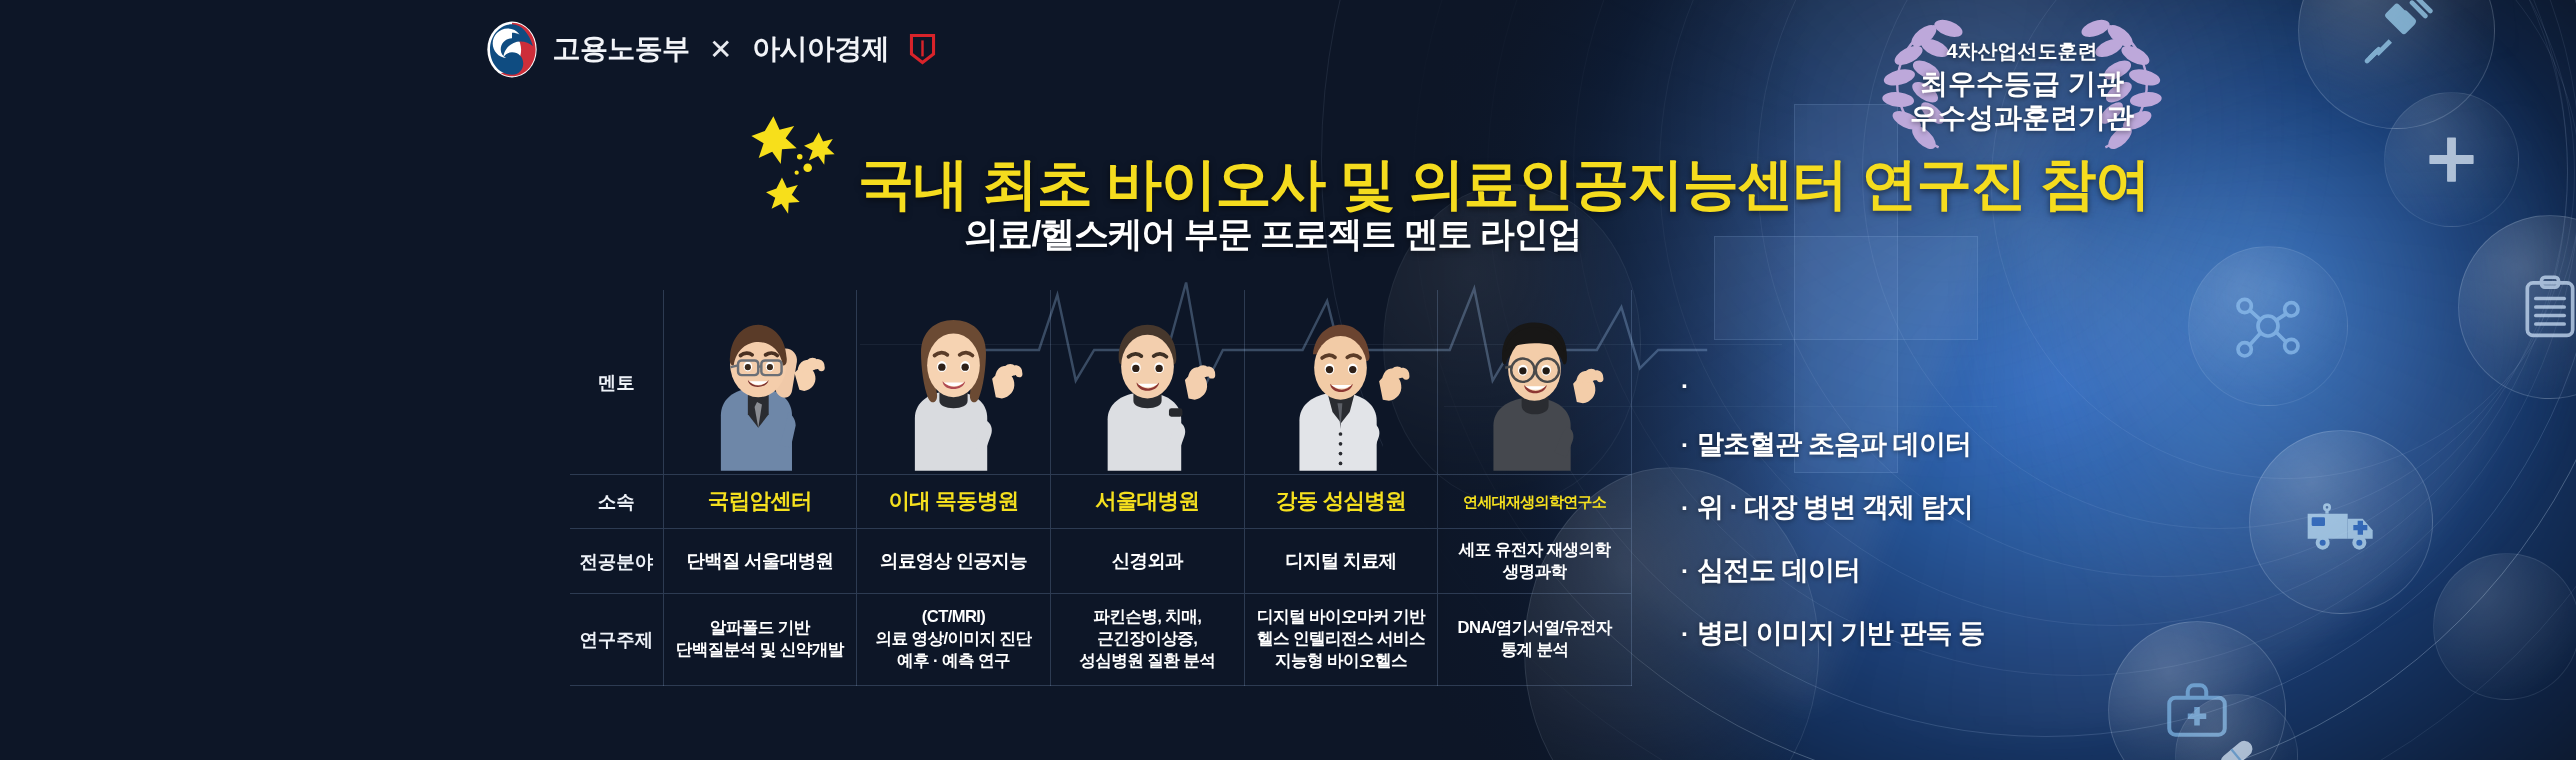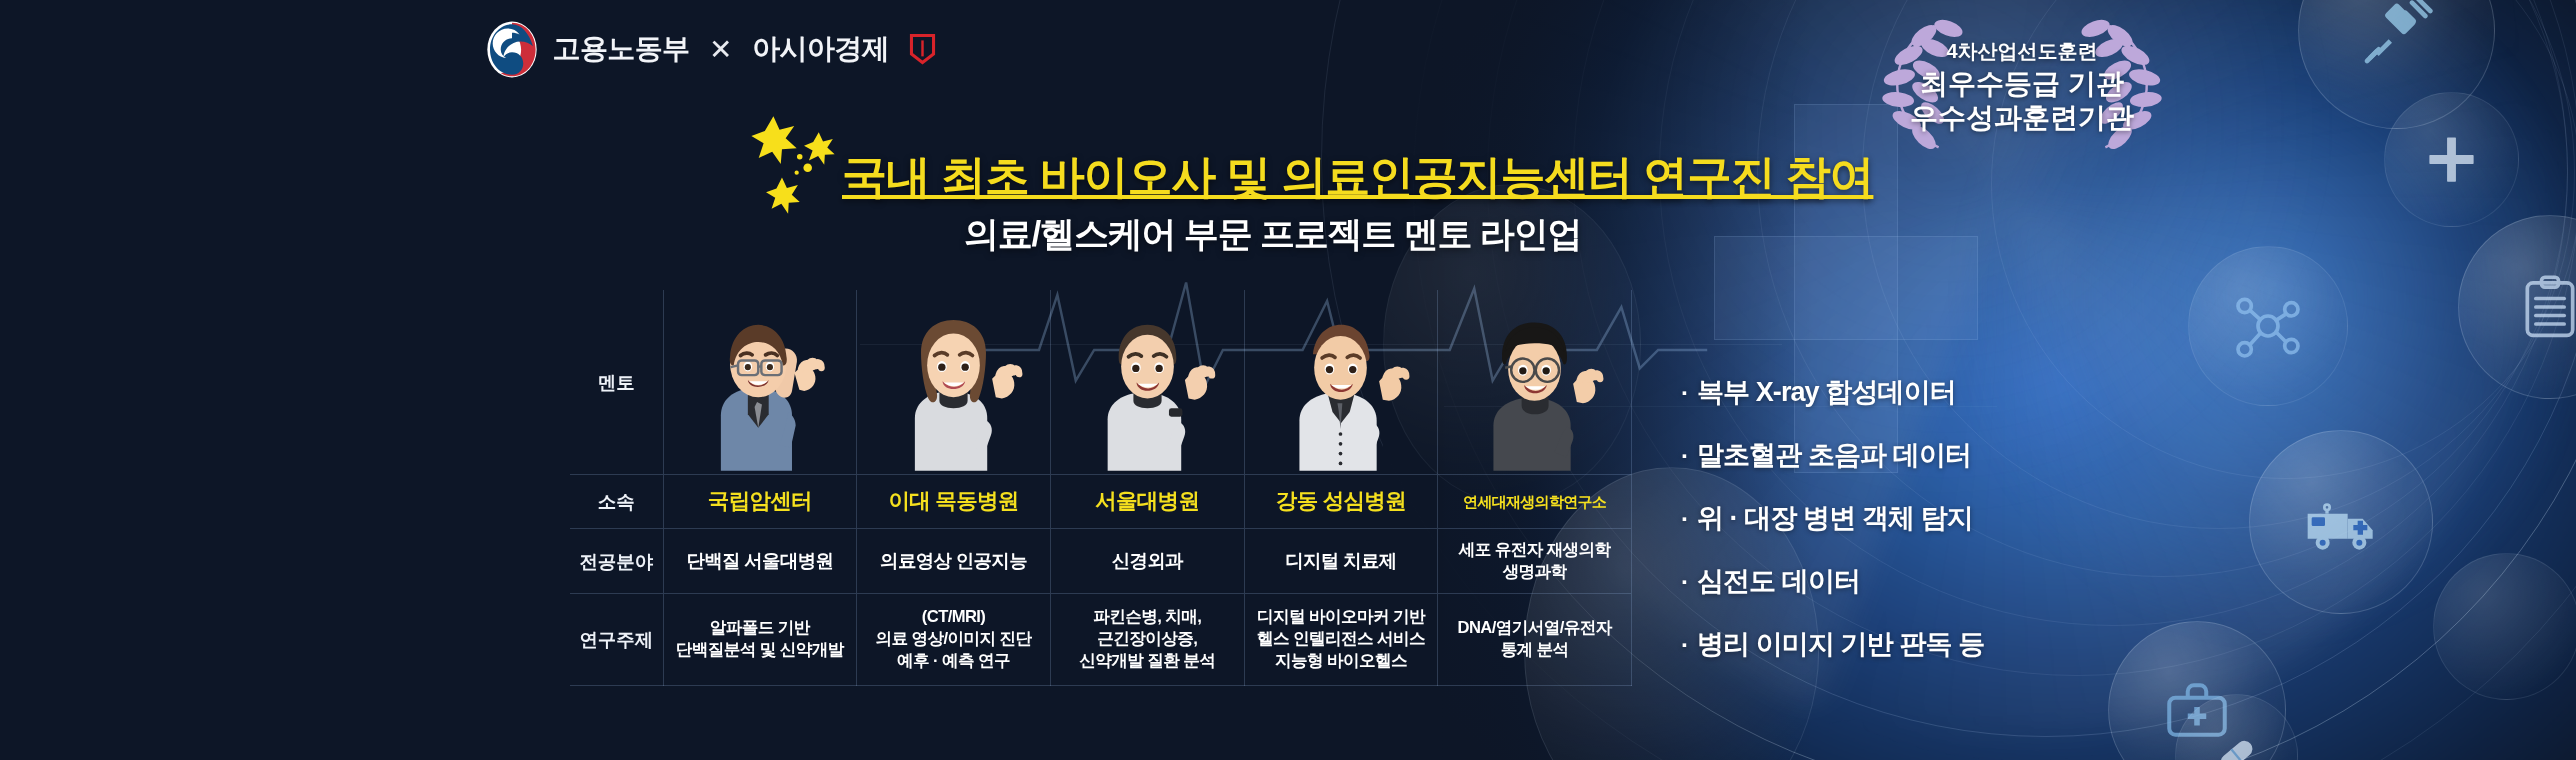--- a/index.html
+++ b/index.html
@@ -77,25 +77,24 @@
   #logo-bar{ position:absolute; left:485px; top:19.7px; display:flex; align-items:center; gap:13.5px; }
   #logo-bar .taeguk{ width:54px; height:59px; }
   #logo-bar .logo-text{ font-size:28px; font-weight:bold; color:#f2f4f8; letter-spacing:-0.6px; white-space:nowrap; }
   #logo-bar .xmark{ font-size:28px; font-weight:bold; color:#e8eaf0; margin:0 6.1px; }
   #logo-bar .aje-mark{ width:27px; height:32px; margin-left:6.1px; }
 
   
   #title-block{ position:absolute; left:744px; top:111px; width:1168px; }
   #sparkles{ position:absolute; left:0; top:0; width:147px; height:111px; }
   #main-title{
-    position:absolute; left:98px; top:36px;
-    font-size:45px; font-weight:bold; color:#f5dc1e; white-space:nowrap;
+    position:absolute; left:114px; top:36px;
+    font-size:56px; font-weight:bold; color:#f5dc1e; white-space:nowrap;
     letter-spacing:-1.2px;
     text-shadow:0 1.8px 6.1px rgba(0,0,0,.55);
-    text-decoration:underline;
   }
   #sub-title{
     position:absolute; left:220px; top:100px;
     font-size:35px; font-weight:bold; color:#ffffff; white-space:nowrap;
     letter-spacing:-1.2px; text-shadow:0 1.8px 6.1px rgba(0,0,0,.5);
   }
 
   
   #badge{ position:absolute; left:1862px; top:9.8px; width:320px; height:141px; }
   #badge .laurel{ position:absolute; left:0; top:0; width:320px; height:141px; }
@@ -496,39 +495,38 @@
       <div>단백질분석 및 신약개발</div>
     </td>
     <td class="col cell-topic">
       <div>(CT/MRI)</div>
       <div>의료 영상/이미지 진단</div>
       <div>예후 · 예측 연구</div>
     </td>
     <td class="col cell-topic">
       <div>파킨슨병, 치매,</div>
       <div>근긴장이상증,</div>
-      <div>신약개발 질환 분석</div>
+      <div>성심병원 질환 분석</div>
     </td>
     <td class="col cell-topic">
       <div>디지털 바이오마커 기반</div>
       <div>헬스 인텔리전스 서비스</div>
       <div>지능형 바이오헬스</div>
     </td>
     <td class="col cell-topic">
       <div>DNA/염기서열/유전자</div>
       <div>통계 분석</div>
     </td>
   </tr>
 </tbody>
   </table>
 
 <div id="bullets">
   <div class="bullet">
     <span class="dot">·</span>
-    <span>복부 X-ray 합성데이터</span>
   </div>
   <div class="bullet">
     <span class="dot">·</span>
     <span>말초혈관 초음파 데이터</span>
   </div>
   <div class="bullet">
     <span class="dot">·</span>
     <span>위 · 대장 병변 객체 탐지</span>
   </div>
   <div class="bullet">

